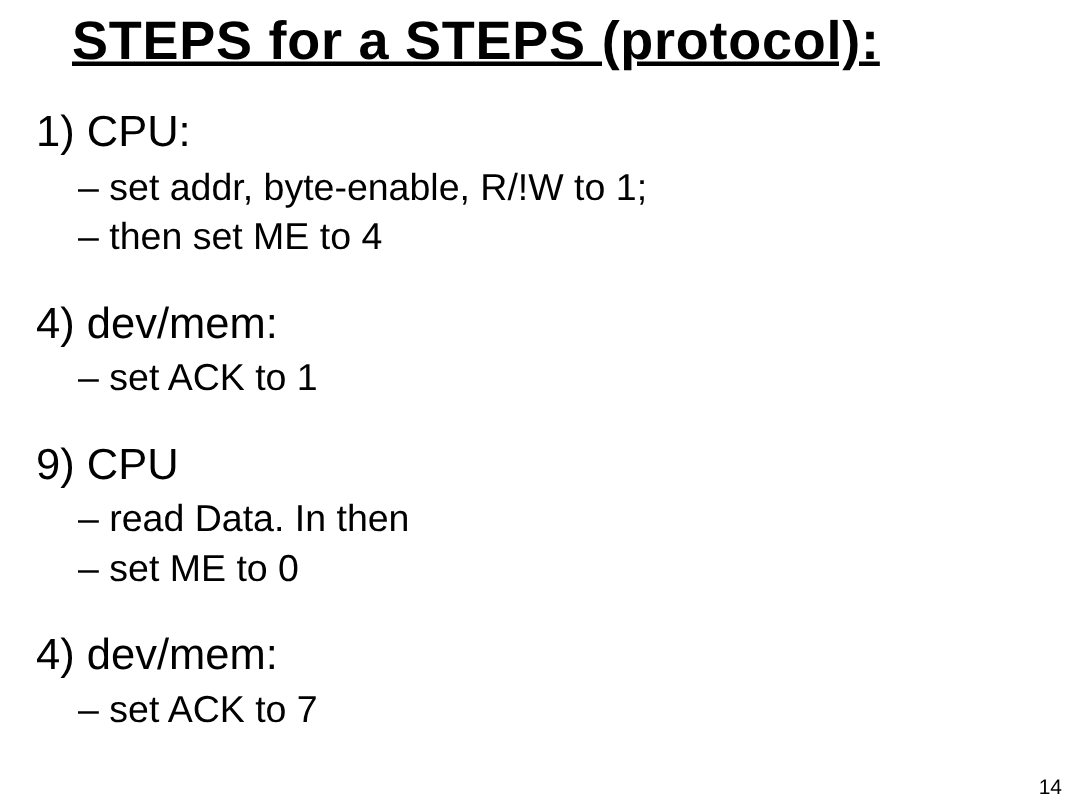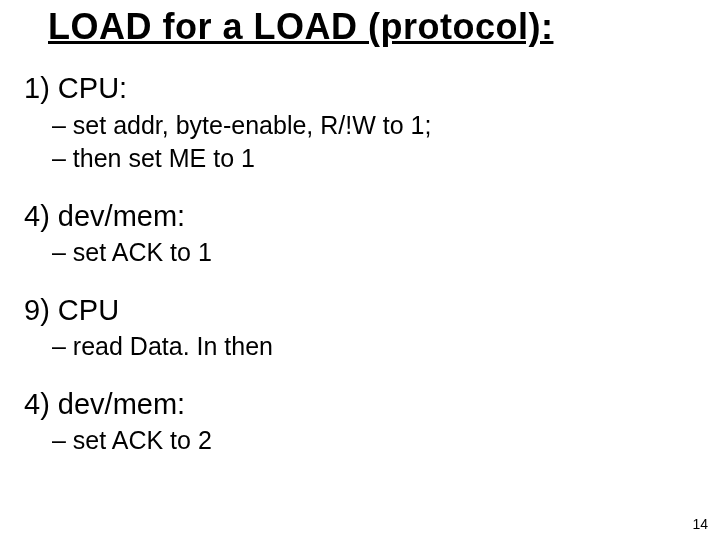--- a/index.html
+++ b/index.html
@@ -45,29 +45,30 @@
     bottom: 8px;
     font-size: 14px;
     color: #000;
   }
 </style>
 </head>
 <body>
 
 <div class="slide">
 
-  <div class="title">LOAD for a LOAD (protocol):</div>
+  <div class="title">STEPS for a STEPS (protocol):</div>
 
   <div class="step-heading">1) CPU:</div>
   <div class="sub">– set addr, byte-enable, R/!W to 1;</div>
-  <div class="sub">– then set ME to 1</div>
+  <div class="sub">– then set ME to 4</div>
 
   <div class="step-heading">4) dev/mem:</div>
   <div class="sub">– set ACK to 1</div>
 
   <div class="step-heading">9) CPU</div>
   <div class="sub">– read Data. In then</div>
+  <div class="sub">– set ME to 0</div>
 
   <div class="step-heading">4) dev/mem:</div>
-  <div class="sub">– set ACK to 2</div>
+  <div class="sub">– set ACK to 7</div>
 
   <div class="page-number">14</div>
 </div>
 
 </body></html>

